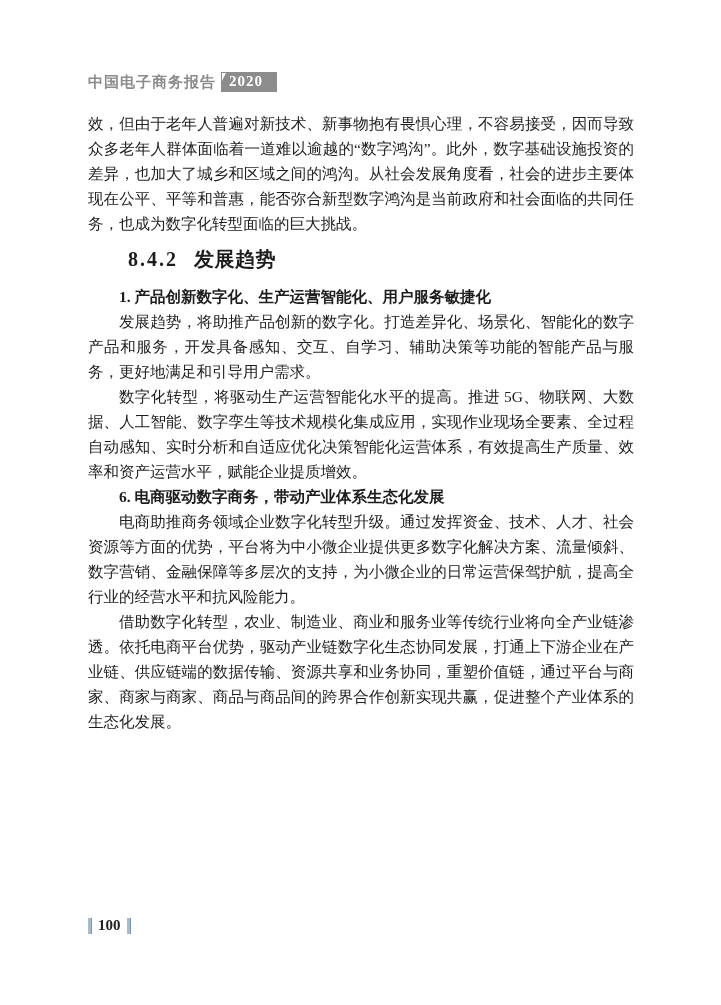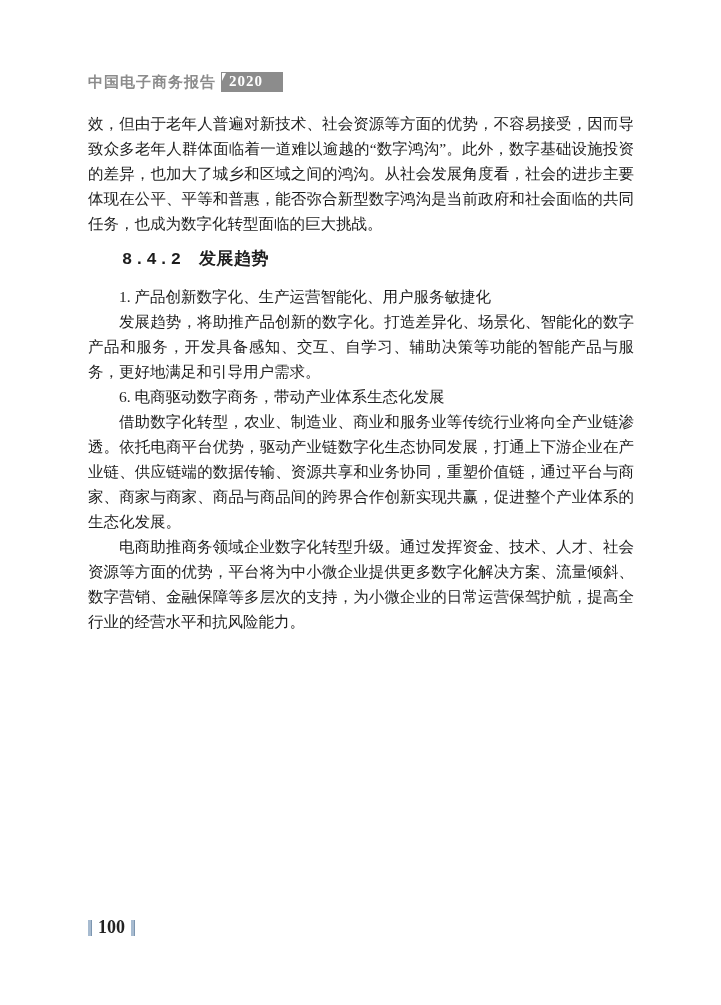--- a/index.html
+++ b/index.html
@@ -31,21 +31,21 @@
     letter-spacing: 1px;
   }
   .year-badge {
     position: relative;
     background: #8c8c8c;
     color: #ffffff;
     font-family: "Liberation Serif", "DejaVu Serif", serif;
     font-weight: bold;
     font-size: 15px;
     letter-spacing: 1px;
-    padding: 0 20px 1px 8px;
+    padding: 0 14px 1px 8px;
     line-height: 19px;
     display: inline-block;
   }
   .year-badge::before {
     content: "";
     position: absolute;
     left: 1px;
     top: 1px;
     width: 0;
     height: 0;
@@ -62,75 +62,75 @@
     text-align: justify;
   }
   .page-body p {
     margin: 0;
     text-indent: 2em;
   }
   .page-body p.no-indent {
     text-indent: 0;
   }
   .page-body p.bold-item {
-    font-weight: normal;
+    font-weight: bold;
   }
   .section-heading {
     margin: 11px 0 12px;
-    font-size: 17px;
+    font-size: 20px;
     font-weight: bold;
     text-indent: 2em;
     letter-spacing: 0.5px;
-    font-family: Liberation Mono, monospace;
   }
   .section-heading .sec-num {
     margin-right: 16px;
     letter-spacing: 2px;
   }
   .page-footer {
     position: absolute;
     left: 88px;
     top: 917px;
     display: flex;
     align-items: center;
     gap: 6px;
     font-weight: bold;
-    font-size: 18px;
+    font-size: 15px;
     color: #222222;
   }
   .page-footer .bar {
     width: 3px;
     height: 16px;
     background: #a7bbd0;
     border-right: 1px solid #7d96b0;
   }
 </style>
 </head>
 <body>
 
 <div class="page">
 
   <header class="page-header">
     <span>中国电子商务报告</span>
     <span class="year-badge">2020</span>
   </header>
 
   <main class="page-body">
-    <p class="no-indent">效，但由于老年人普遍对新技术、社会资源等方面的优势，不容易接受，因而导致众多老年人群体面临着一道难以逾越的“数字鸿沟”。此外，数字基础设施投资的差异，也加大了城乡和区域之间的鸿沟。从社会发展角度看，社会的进步主要体现在公平、平等和普惠，能否弥合新型数字鸿沟是当前政府和社会面临的共同任务，也成为数字化转型面临的巨大挑战。</p>
+    <p class="no-indent">效，但由于老年人普遍对新技术、新事物抱有畏惧心理，不容易接受，因而导致众多老年人群体面临着一道难以逾越的“数字鸿沟”。此外，数字基础设施投资的差异，也加大了城乡和区域之间的鸿沟。从社会发展角度看，社会的进步主要体现在公平、平等和普惠，能否弥合新型数字鸿沟是当前政府和社会面临的共同任务，也成为数字化转型面临的巨大挑战。</p>
 
     <h2 class="section-heading">
       <span class="sec-num">8.4.2</span><span>发展趋势</span>
     </h2>
 
     <p class="bold-item">1. 产品创新数字化、生产运营智能化、用户服务敏捷化</p>
     <p>发展趋势，将助推产品创新的数字化。打造差异化、场景化、智能化的数字产品和服务，开发具备感知、交互、自学习、辅助决策等功能的智能产品与服务，更好地满足和引导用户需求。</p>
+    <p>数字化转型，将驱动生产运营智能化水平的提高。推进 5G、物联网、大数据、人工智能、数字孪生等技术规模化集成应用，实现作业现场全要素、全过程自动感知、实时分析和自适应优化决策智能化运营体系，有效提高生产质量、效率和资产运营水平，赋能企业提质增效。</p>
 
     <p class="bold-item">6. 电商驱动数字商务，带动产业体系生态化发展</p>
+    <p>电商助推商务领域企业数字化转型升级。通过发挥资金、技术、人才、社会资源等方面的优势，平台将为中小微企业提供更多数字化解决方案、流量倾斜、数字营销、金融保障等多层次的支持，为小微企业的日常运营保驾护航，提高全行业的经营水平和抗风险能力。</p>
     <p>借助数字化转型，农业、制造业、商业和服务业等传统行业将向全产业链渗透。依托电商平台优势，驱动产业链数字化生态协同发展，打通上下游企业在产业链、供应链端的数据传输、资源共享和业务协同，重塑价值链，通过平台与商家、商家与商家、商品与商品间的跨界合作创新实现共赢，促进整个产业体系的生态化发展。</p>
-    <p>电商助推商务领域企业数字化转型升级。通过发挥资金、技术、人才、社会资源等方面的优势，平台将为中小微企业提供更多数字化解决方案、流量倾斜、数字营销、金融保障等多层次的支持，为小微企业的日常运营保驾护航，提高全行业的经营水平和抗风险能力。</p>
   </main>
 
   <footer class="page-footer">
     <span class="bar"></span>
     <span>100</span>
     <span class="bar"></span>
   </footer>
 
 </div>
 

